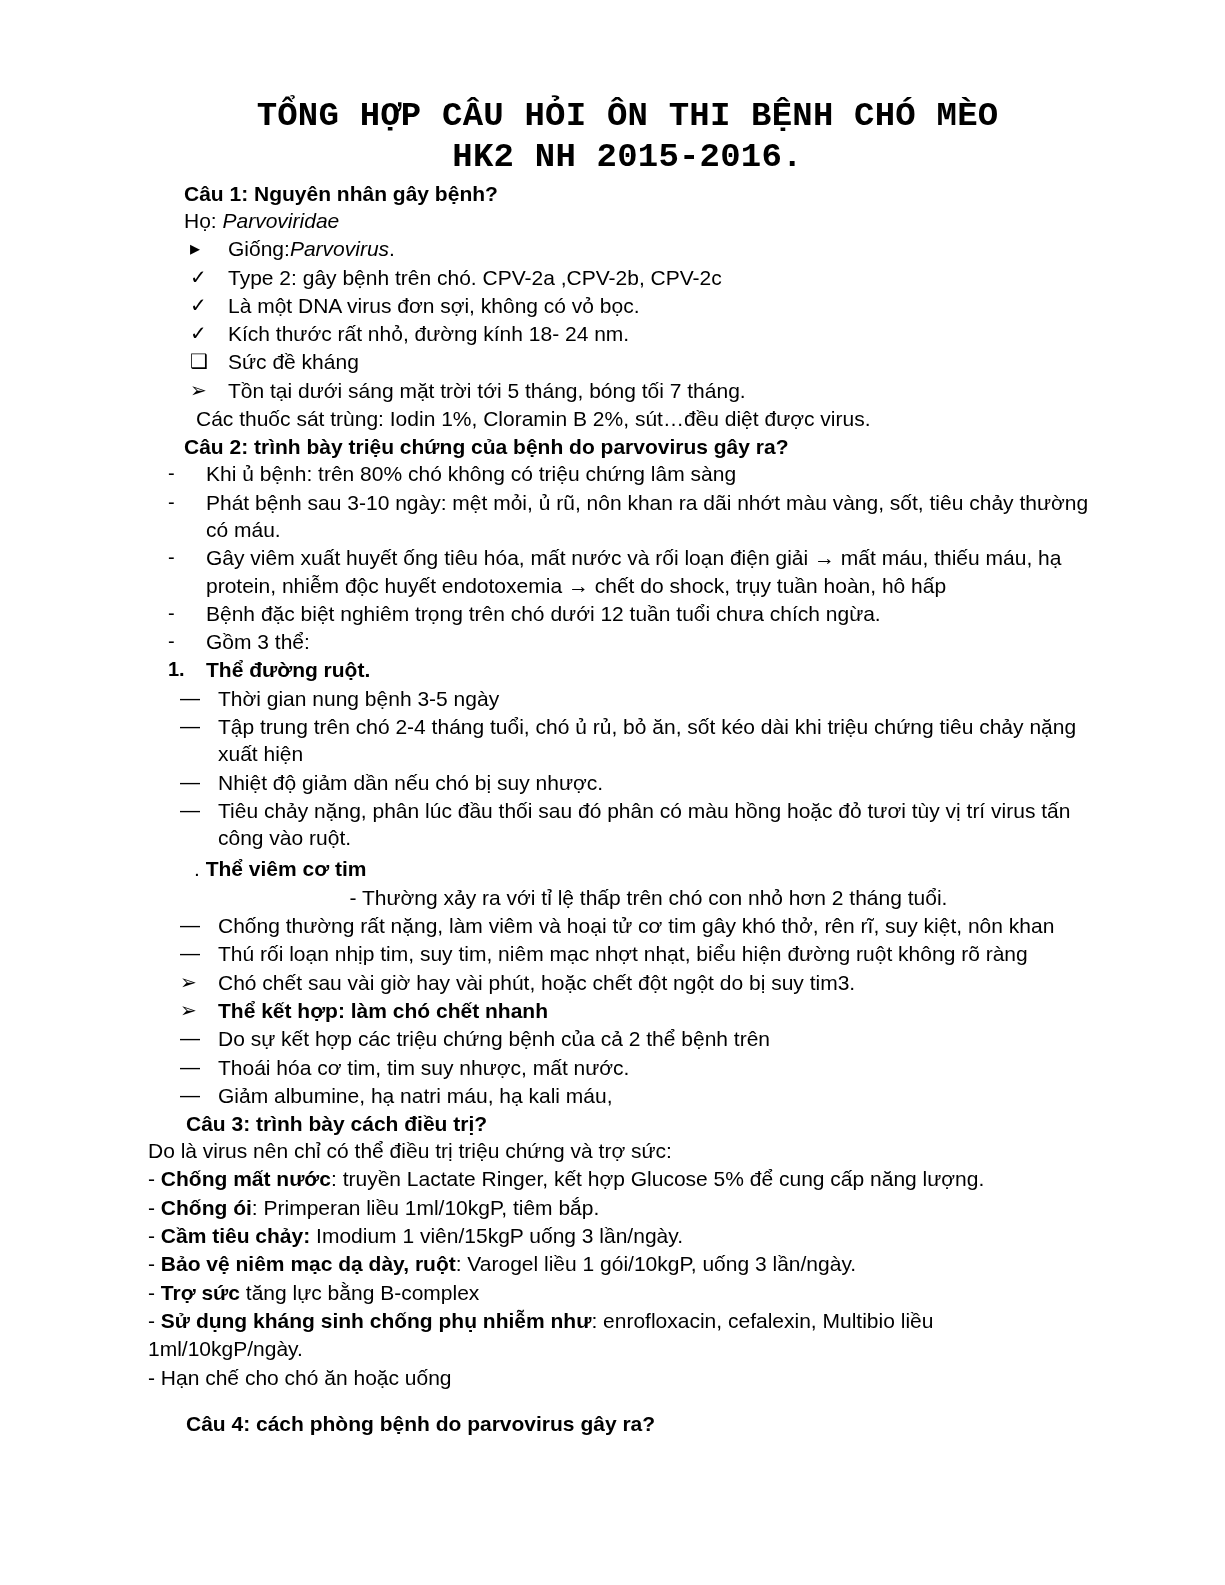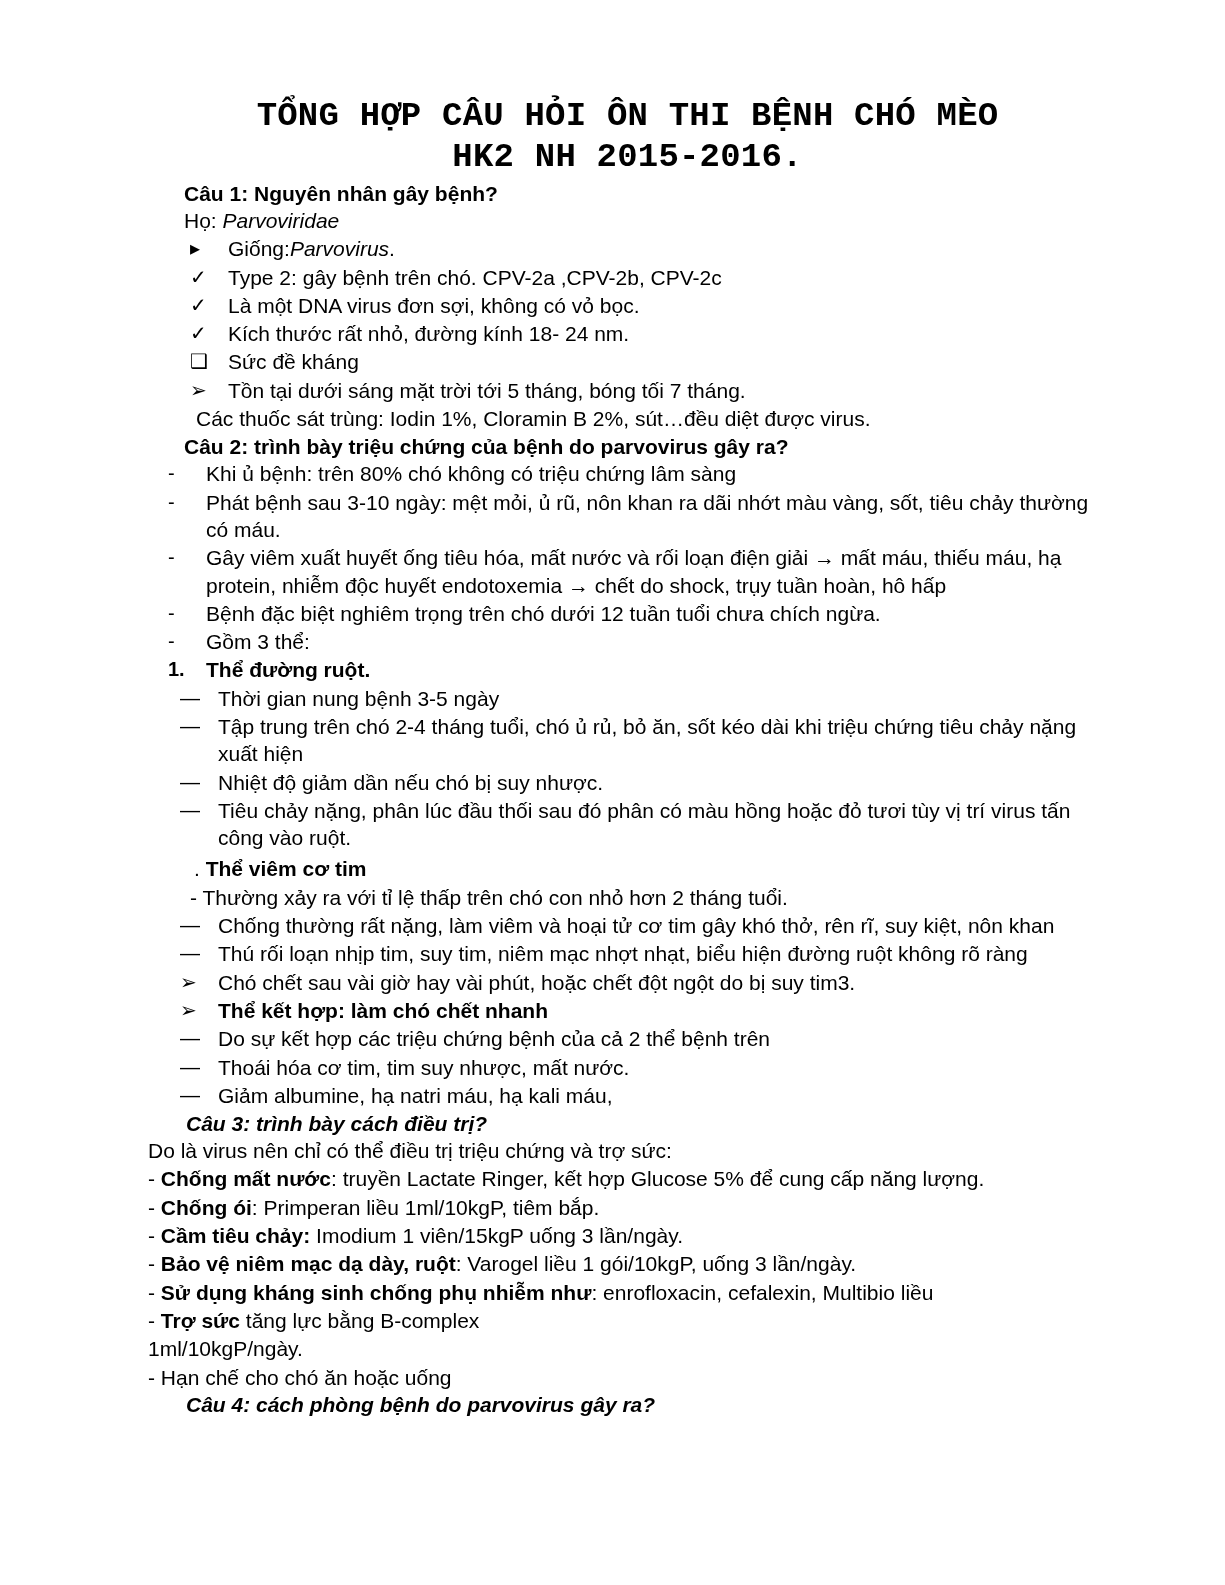--- a/index.html
+++ b/index.html
@@ -36,21 +36,21 @@
     font-size: 27px;
     font-weight: bold;
     margin: 8px 0 2px 6px;
   }
 
   .q-heading {
     font-size: 21px;
     font-weight: bold;
     margin: 3px 0 1px 36px;
   }
-  .q-heading.indent-more { margin-left: 38px; font-style: italic; }
+  .q-heading.indent-more { margin-left: 38px; }
 
   p.plain {
     font-size: 21px;
     line-height: 1.30;
     margin: 1px 0 1px 36px;
   }
   p.flush {
     font-size: 21px;
     line-height: 1.30;
     margin: 1px 0 1px 0px;
@@ -174,21 +174,21 @@
     </li>
     <li class="hang2">
       <span class="bullet emdash">—</span><span>Tiêu chảy nặng, phân lúc đầu thối sau đó phân có màu hồng hoặc đỏ tươi tùy vị trí virus tấn công vào ruột.</span>
     </li>
   </ul>
 
   <div class="sub-heading-dot">
     <span>. </span><span class="bold">Thể viêm cơ tim</span>
   </div>
 
-  <p class="plain" style="margin-left:42px;">- Thường xảy ra với tỉ lệ thấp trên chó con nhỏ hơn 2 tháng tuổi.</p>
+  <p class="plain" style="margin-left:42px;text-align:center;">- Thường xảy ra với tỉ lệ thấp trên chó con nhỏ hơn 2 tháng tuổi.</p>
 
   <ul class="lst">
     <li class="hang2">
       <span class="bullet emdash">—</span><span>Chống thường rất nặng, làm viêm và hoại tử cơ tim gây khó thở, rên rĩ, suy kiệt, nôn khan</span>
     </li>
     <li class="hang2">
       <span class="bullet emdash">—</span><span>Thú rối loạn nhịp tim, suy tim, niêm mạc nhợt nhạt, biểu hiện đường ruột không rõ ràng</span>
     </li>
     <li class="hang2">
       <span class="bullet tri">➢</span><span>Chó chết sau vài giờ hay vài phút, hoặc chết đột ngột do bị suy tim3.</span>
@@ -223,24 +223,24 @@
   <p class="flush">
     <span>- </span><span class="bold">Chống ói</span><span>: Primperan liều 1ml/10kgP, tiêm bắp.</span>
   </p>
   <p class="flush">
     <span>- </span><span class="bold">Cầm tiêu chảy:</span><span> Imodium 1 viên/15kgP uống 3 lần/ngày.</span>
   </p>
   <p class="flush">
     <span>- </span><span class="bold">Bảo vệ niêm mạc dạ dày, ruột</span><span>: Varogel liều 1 gói/10kgP, uống 3 lần/ngày.</span>
   </p>
   <p class="flush">
+    <span>- </span><span class="bold">Trợ sức</span><span> tăng lực bằng B-complex</span>
+  </p>
+  <p class="flush">
     <span>- </span><span class="bold">Sử dụng kháng sinh chống phụ nhiễm như</span><span>: enrofloxacin, cefalexin, Multibio liều</span>
-  </p>
-  <p class="flush">
-    <span>- </span><span class="bold">Trợ sức</span><span> tăng lực bằng B-complex</span>
   </p>
 
   <p class="flush">1ml/10kgP/ngày.</p>
   <p class="flush">- Hạn chế cho chó ăn hoặc uống</p>
 
-  <div class="q-heading indent-more" style="margin-top:2px;">Câu 4: cách phòng bệnh do parvovirus gây ra?</div>
+  <div class="q-heading indent-more" style="margin-top:21px;">Câu 4: cách phòng bệnh do parvovirus gây ra?</div>
 
 </div>
 
 </body></html>

